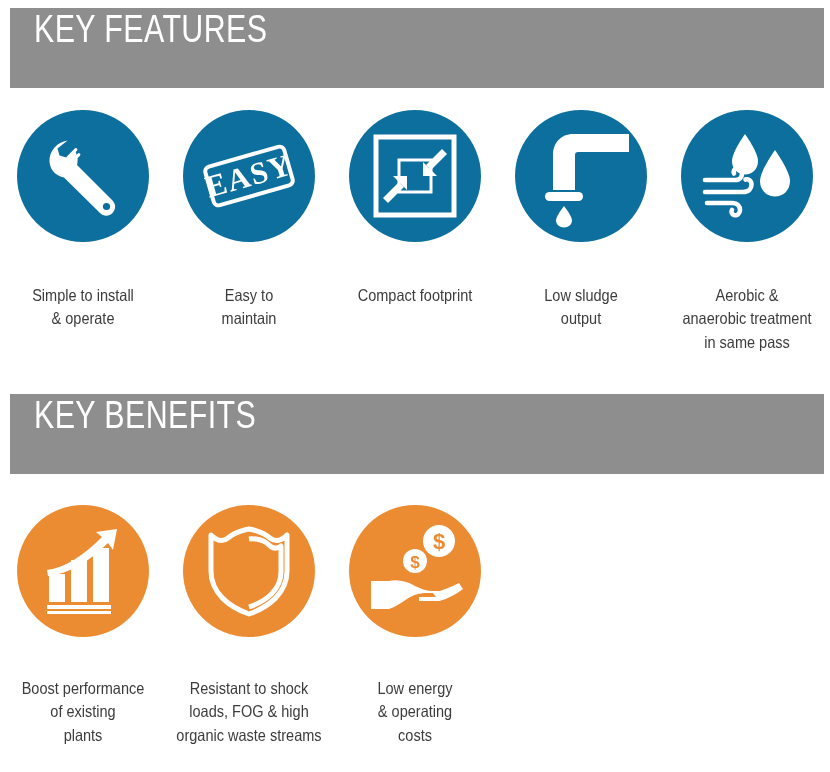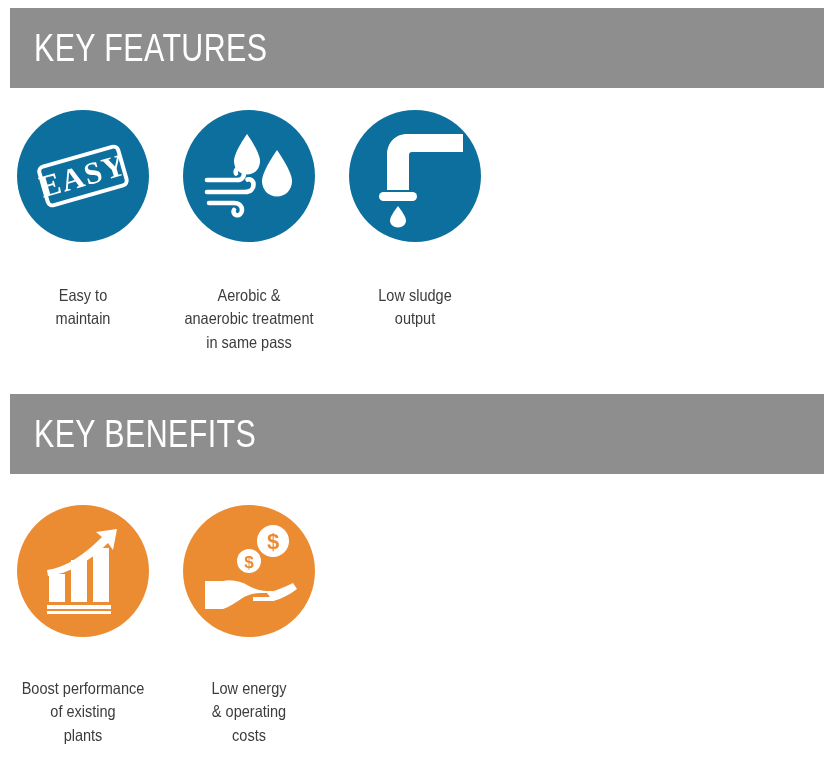--- a/index.html
+++ b/index.html
@@ -22,21 +22,20 @@
   }
 
   
   .section-bar {
     position: absolute;
     left: 10px;
     width: 814px;
     height: 80px;
     background: #8e8e8e;
     display: flex;
-    align-items: center;
   }
   .section-bar .bar-title {
     color: #ffffff;
     font-family: "Liberation Sans Narrow", "Liberation Sans", sans-serif;
     font-size: 38px;
     font-weight: 400;
     letter-spacing: 0.5px;
     padding-left: 30px;
     transform: scaleX(0.80);
     transform-origin: left center;
@@ -96,66 +95,95 @@
 <body>
 
 <div class="page">
 
   <div class="section-bar" id="bar-features">
     <div class="bar-title">KEY FEATURES</div>
   </div>
 
   <div class="items-row" id="row-features">
 
+    <div class="item">
+      <div class="circle blue">
+        <svg width="92" height="92" viewBox="0 0 92 92">
+          <g fill="#ffffff">
+            <path d="M30.5 10.5 C20 12 12 21 12.5 31.5 C13 40 19 46 27 47.5 L63 83 C66.5 86.5 72 86.5 75.5 83 C79 79.5 79 74 75.5 70.5 L40 35 C41.5 30 40.5 24 37 20 L29.5 27.5 L22.5 25.5 L20.5 18.5 Z"></path>
+            <circle cx="69.5" cy="76.5" r="3.6" fill="#0d6f9d"></circle>
+            <rect x="28" y="22" width="14" height="3" rx="1.5" transform="rotate(-45 35 23.5)"></rect>
+            <rect x="31" y="27" width="14" height="3" rx="1.5" transform="rotate(-45 38 28.5)"></rect>
+          </g>
+        </svg>
+      </div>
+      <div class="caption">Simple to install
+&amp; operate</div>
+    </div>
 
     <div class="item">
       <div class="circle blue">
         <svg width="108" height="108" viewBox="0 0 108 108">
           <g transform="rotate(-16 54 54)">
             <rect x="13" y="34" width="82" height="40" rx="5" ry="5" fill="none" stroke="#ffffff" stroke-width="4"></rect>
             <text x="54" y="64" text-anchor="middle" font-family="'Liberation Serif', serif" font-size="31" font-weight="bold" fill="#ffffff" letter-spacing="1.5">EASY</text>
           </g>
         </svg>
       </div>
       <div class="caption">Easy to
 maintain</div>
     </div>
 
+    <div class="item">
+      <div class="circle blue">
+        <svg width="92" height="92" viewBox="0 0 92 92">
+          <rect x="7" y="7" width="78" height="78" fill="none" stroke="#ffffff" stroke-width="5"></rect>
+          <rect x="30" y="30" width="32" height="32" fill="none" stroke="#ffffff" stroke-width="3"></rect>
+          <g fill="#ffffff">
+            <path d="M73 19 L57 35 L62 40 L78 24 Z"></path>
+            <path d="M54 32 L54 46 L68 46 Z"></path>
+            <path d="M19 73 L35 57 L30 52 L14 68 Z"></path>
+            <path d="M38 60 L38 46 L24 46 Z"></path>
+          </g>
+        </svg>
+      </div>
+      <div class="caption">Compact footprint</div>
+    </div>
+
+    <div class="item">
+      <div class="circle blue">
+        <svg width="96" height="96" viewBox="0 0 96 96">
+          <g fill="#ffffff">
+            <path d="M96 6 L40 6 C28 6 20 15 20 27 L20 62 L42 62 L42 27 C42 25 43 24 45 24 L96 24 Z"></path>
+            <rect x="12" y="64" width="38" height="9" rx="4.5"></rect>
+            <path d="M31 78 C31 78 23 88 23 92.5 C23 96.5 26.5 99.5 31 99.5 C35.5 99.5 39 96.5 39 92.5 C39 88 31 78 31 78 Z"></path>
+          </g>
+        </svg>
+      </div>
+      <div class="caption">Low sludge
+output</div>
+    </div>
 
     <div class="item">
       <div class="circle blue">
         <svg width="96" height="96" viewBox="0 0 96 96">
           <g fill="#ffffff">
             <path d="M46 6 C46 6 33 24 33 33 C33 41 38.5 46.5 46 46.5 C53.5 46.5 59 41 59 33 C59 24 46 6 46 6 Z"></path>
             <path d="M76 22 C76 22 61 43 61 53 C61 62 67.5 68.5 76 68.5 C84.5 68.5 91 62 91 53 C91 43 76 22 76 22 Z"></path>
           </g>
           <g fill="none" stroke="#ffffff" stroke-width="4.6" stroke-linecap="round">
             <path d="M6 52 L36 52 C41 52 43 48.5 43 45.5 C43 42 40 40 37.5 40.5 C35 41 34 43.5 35 45.5"></path>
             <path d="M6 64 L44 64 C50 64 52.5 60 52.5 56.5 C52.5 52.5 49 50.5 46.5 51.5"></path>
             <path d="M8 75 L33 75 C39 75 41 79 41 82 C41 85.5 38 88 35 87 C32.5 86 32 83.5 33 82"></path>
           </g>
         </svg>
       </div>
       <div class="caption">Aerobic &amp;
 anaerobic treatment
 in same pass</div>
-    </div>
-
-    <div class="item">
-      <div class="circle blue">
-        <svg width="96" height="96" viewBox="0 0 96 96">
-          <g fill="#ffffff">
-            <path d="M96 6 L40 6 C28 6 20 15 20 27 L20 62 L42 62 L42 27 C42 25 43 24 45 24 L96 24 Z"></path>
-            <rect x="12" y="64" width="38" height="9" rx="4.5"></rect>
-            <path d="M31 78 C31 78 23 88 23 92.5 C23 96.5 26.5 99.5 31 99.5 C35.5 99.5 39 96.5 39 92.5 C39 88 31 78 31 78 Z"></path>
-          </g>
-        </svg>
-      </div>
-      <div class="caption">Low sludge
-output</div>
     </div>
 
   </div>
 
   <div class="section-bar" id="bar-benefits">
     <div class="bar-title">KEY BENEFITS</div>
   </div>
 
   <div class="items-row" id="row-benefits">
 
@@ -171,20 +199,33 @@
             <rect x="8" y="84" width="64" height="3"></rect>
             <path d="M8 43 C26 41 45 28 63 10 L57 5 L78 2 L74 23 L69 16 C50 35 29 47 9 49 Z"></path>
           </g>
         </svg>
       </div>
       <div class="caption">Boost performance
 of existing
 plants</div>
     </div>
 
+    <div class="item">
+      <div class="circle orange">
+        <svg width="92" height="92" viewBox="0 0 92 92">
+          <g fill="none" stroke="#ffffff" stroke-width="5" stroke-linejoin="round">
+            <path d="M8 10 C14 16 20 17 25 13 C33 6 46 4 46 4 C46 4 59 6 67 13 C72 17 78 16 84 10 L84 46 C84 68 66 82 46 89 C26 82 8 68 8 46 Z"></path>
+            <path d="M46 14 C46 14 58 12 66 20 C70 24 74 24 78 21 L78 47 C78 64 64 76 46 82"></path>
+          </g>
+        </svg>
+      </div>
+      <div class="caption">Resistant to shock
+loads, FOG &amp; high
+organic waste streams</div>
+    </div>
 
     <div class="item">
       <div class="circle orange">
         <svg width="96" height="96" viewBox="0 0 96 96">
           <g fill="#ffffff">
             <circle cx="72" cy="18" r="16"></circle>
             <circle cx="48" cy="38" r="12"></circle>
             <path d="M4 58 L22 58 L22 86 L4 86 Z"></path>
             <path d="M22 58 C30 56 40 58 48 63 C54 66 60 68 66 68 L70 68 C74 68 76 71 76 73 C76 76 74 78 70 78 L52 78 L52 74 L68 74 C70 74 71 73 71 72 C71 71 70 70 68 70 L60 70 C52 70 46 72 40 76 C34 80 28 84 22 86 Z"></path>
             <path d="M66 70 C74 68 84 64 92 60 L96 66 C88 72 80 76 72 78 Z"></path>

